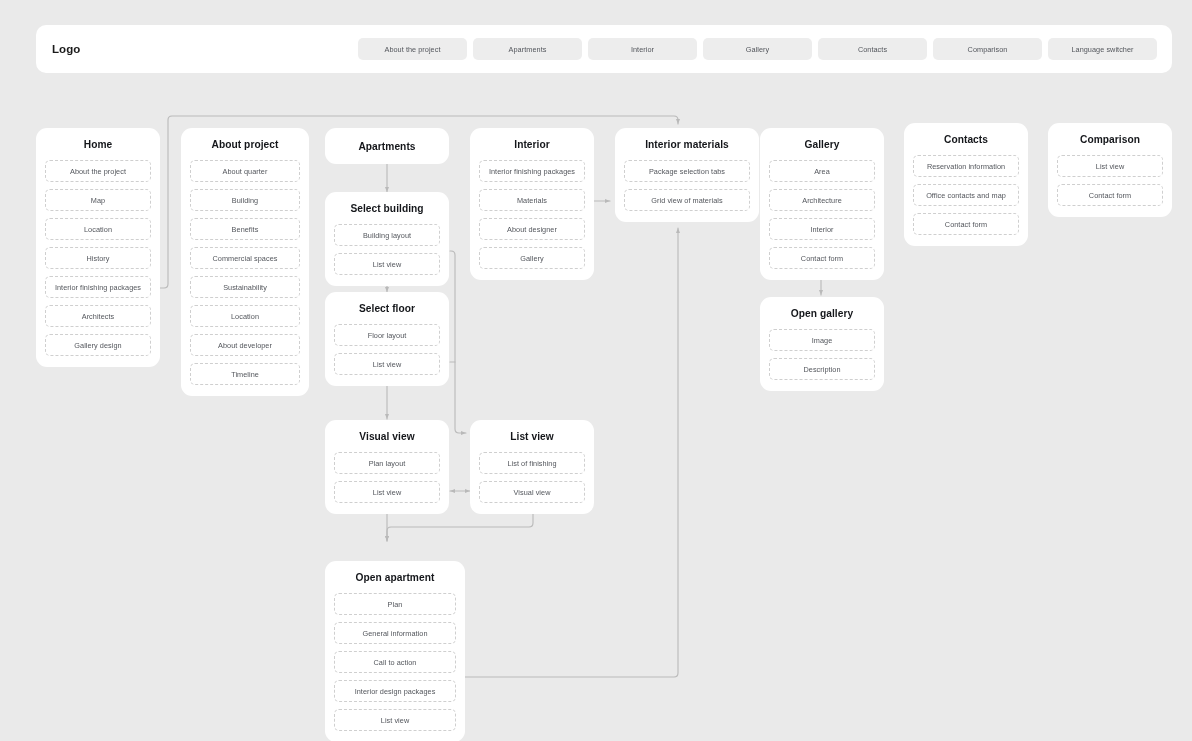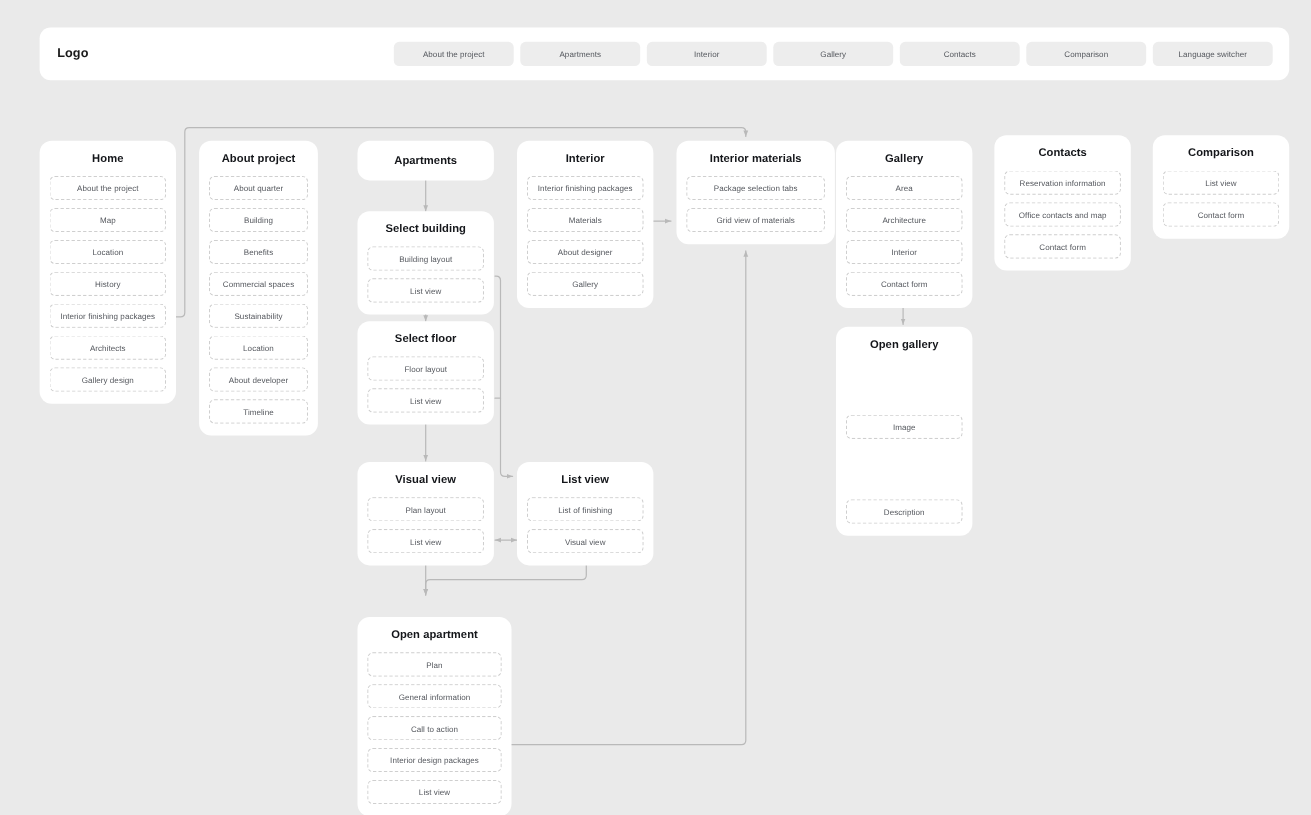--- a/index.html
+++ b/index.html
@@ -112,21 +112,21 @@
     <div class="card-title">Home</div>
     <div class="row">About the project</div>
     <div class="row">Map</div>
     <div class="row">Location</div>
     <div class="row">History</div>
     <div class="row">Interior finishing packages</div>
     <div class="row">Architects</div>
     <div class="row">Gallery design</div>
   </div>
 
-  <div class="card" style="left:181px; top:116px; width:108px;">
+  <div class="card" style="left:181px; top:116px; width:128px;">
     <div class="card-title">About project</div>
     <div class="row">About quarter</div>
     <div class="row">Building</div>
     <div class="row">Benefits</div>
     <div class="row">Commercial spaces</div>
     <div class="row">Sustainability</div>
     <div class="row">Location</div>
     <div class="row">About developer</div>
     <div class="row">Timeline</div>
   </div>
@@ -183,21 +183,21 @@
   </div>
 
   <div class="card" style="left:760px; top:116px; width:124px;">
     <div class="card-title">Gallery</div>
     <div class="row">Area</div>
     <div class="row">Architecture</div>
     <div class="row">Interior</div>
     <div class="row">Contact form</div>
   </div>
 
-  <div class="card" style="left:760px; top:285px; width:124px;gap:48px;">
+  <div class="card" style="left:760px; top:285px; width:124px;">
     <div class="card-title">Open gallery</div>
     <div class="row">Image</div>
     <div class="row">Description</div>
   </div>
 
   <div class="card" style="left:904px; top:111px; width:124px;">
     <div class="card-title">Contacts</div>
     <div class="row">Reservation information</div>
     <div class="row">Office contacts and map</div>
     <div class="row">Contact form</div>

